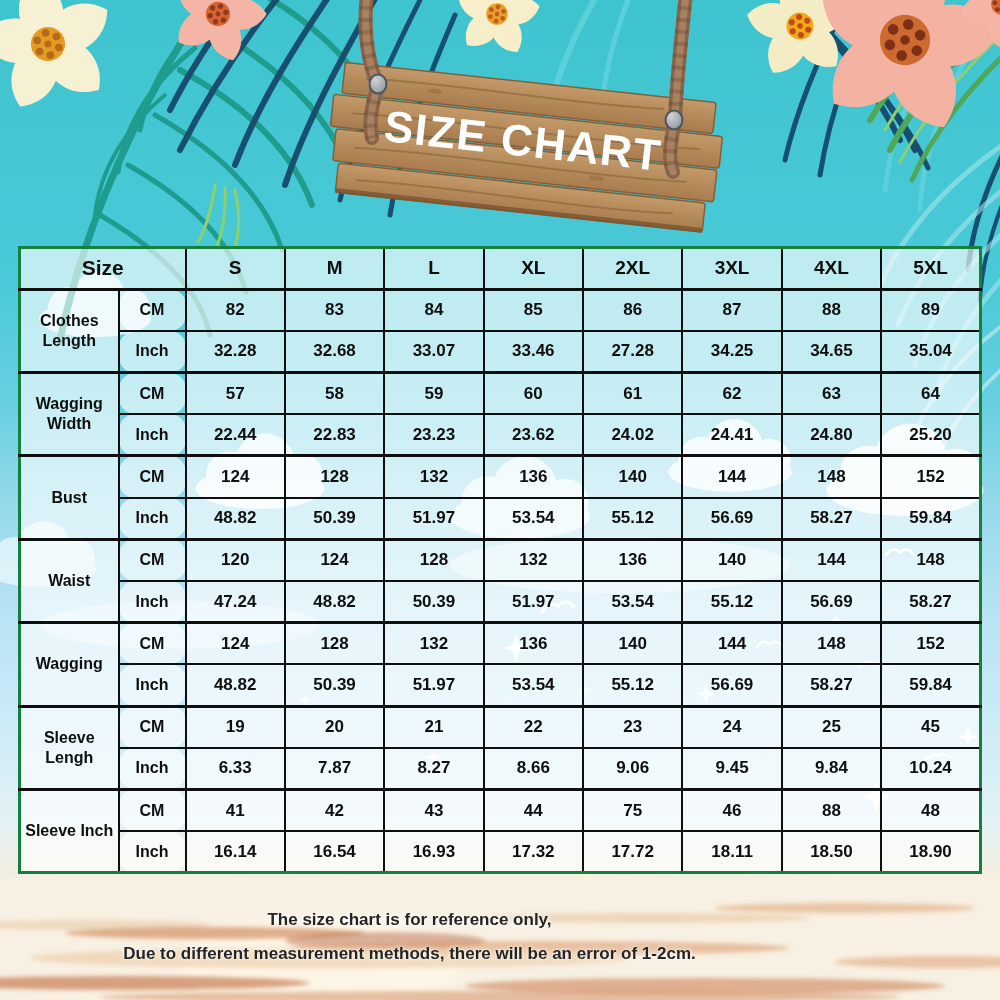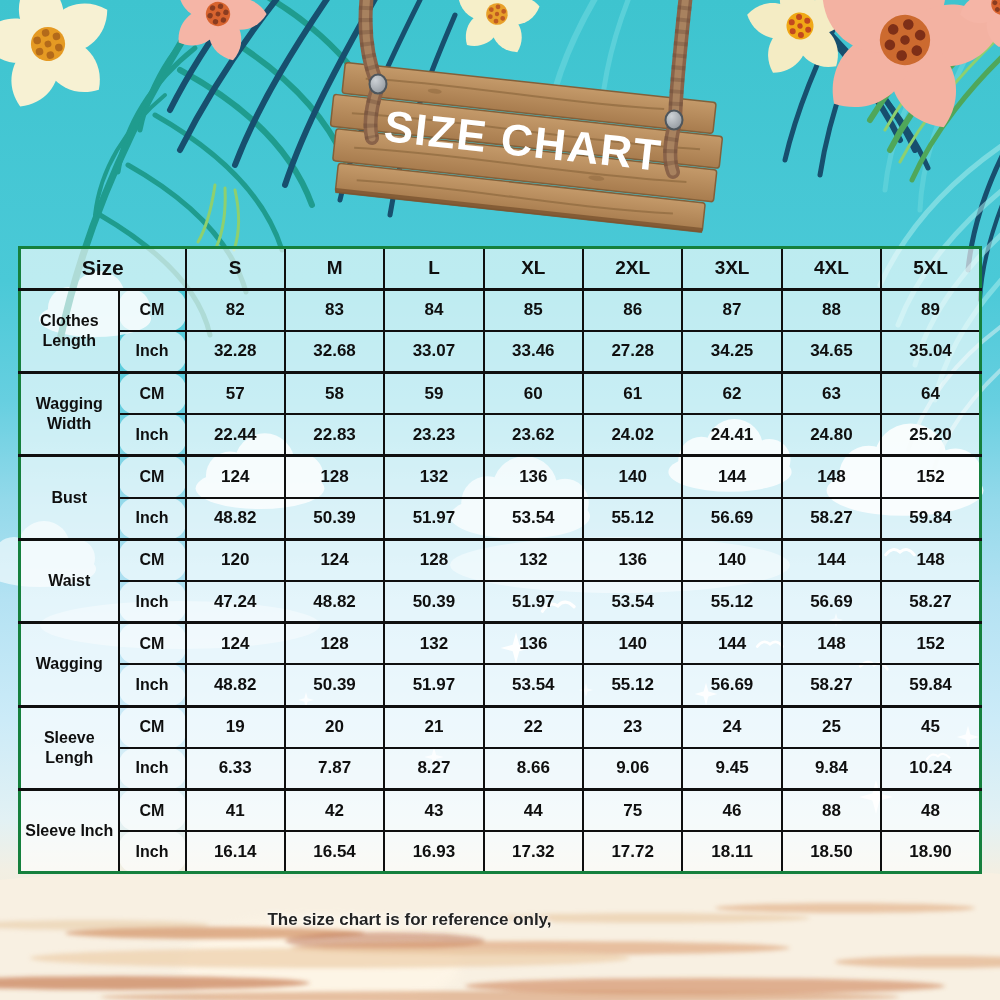--- a/index.html
+++ b/index.html
@@ -438,15 +438,16 @@
           <td class="c-val">17.72</td>
           <td class="c-val">18.11</td>
           <td class="c-val">18.50</td>
           <td class="c-val">18.90</td>
         </tr>
       </tbody>
 </table>
 
 <div class="footer">
   <div>The size chart is for reference only,</div>
+  <div>Due to different measurement methods, there will be an error of 1-2cm.</div>
 </div>
 
 </div>
 
 </body></html>

